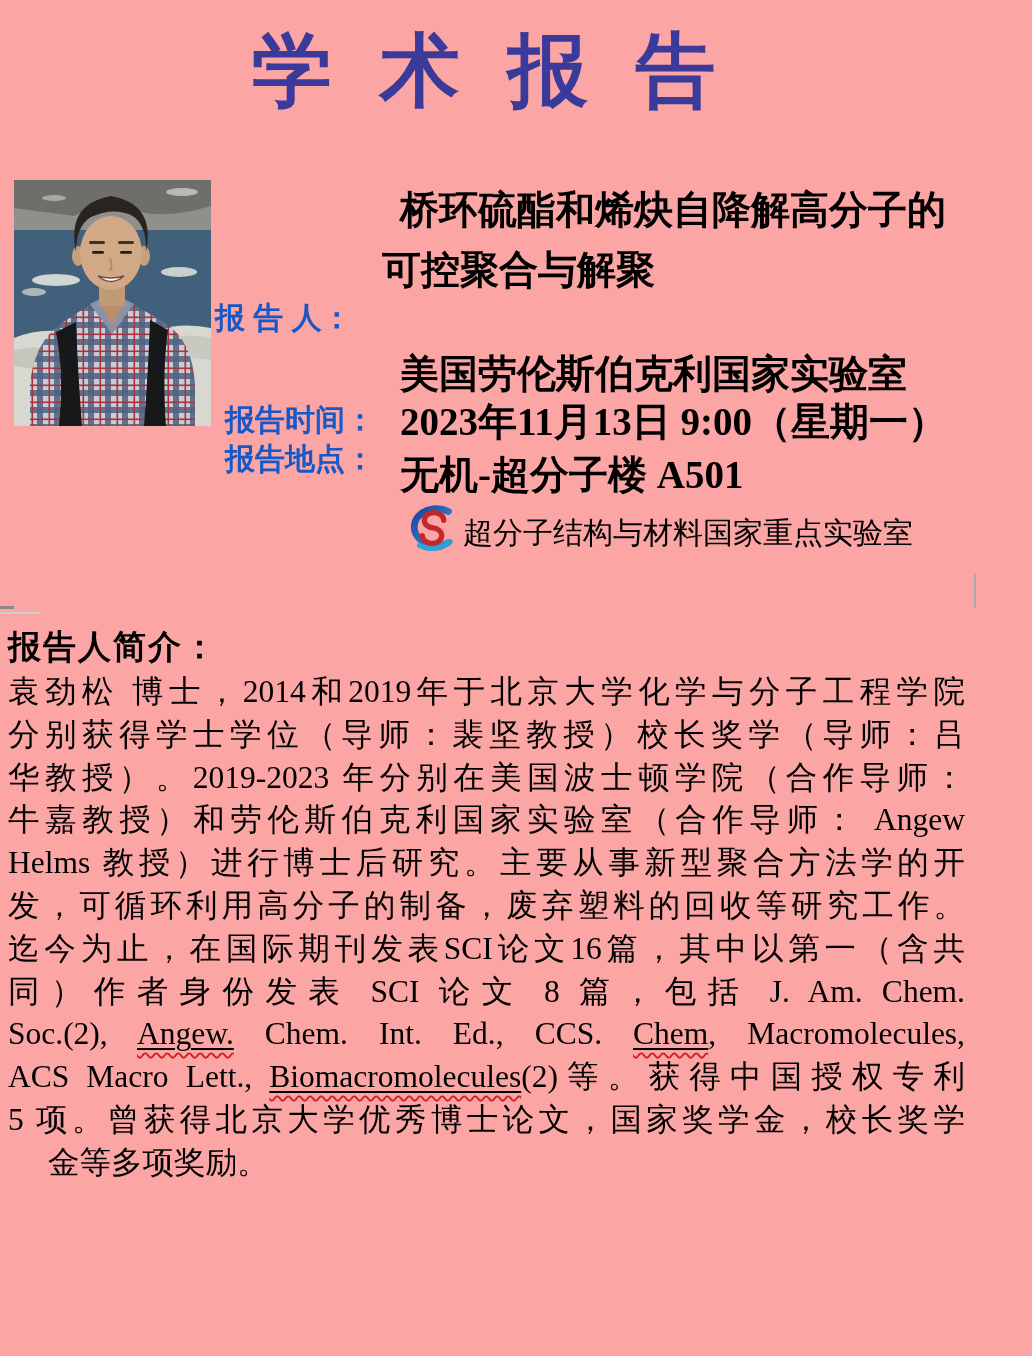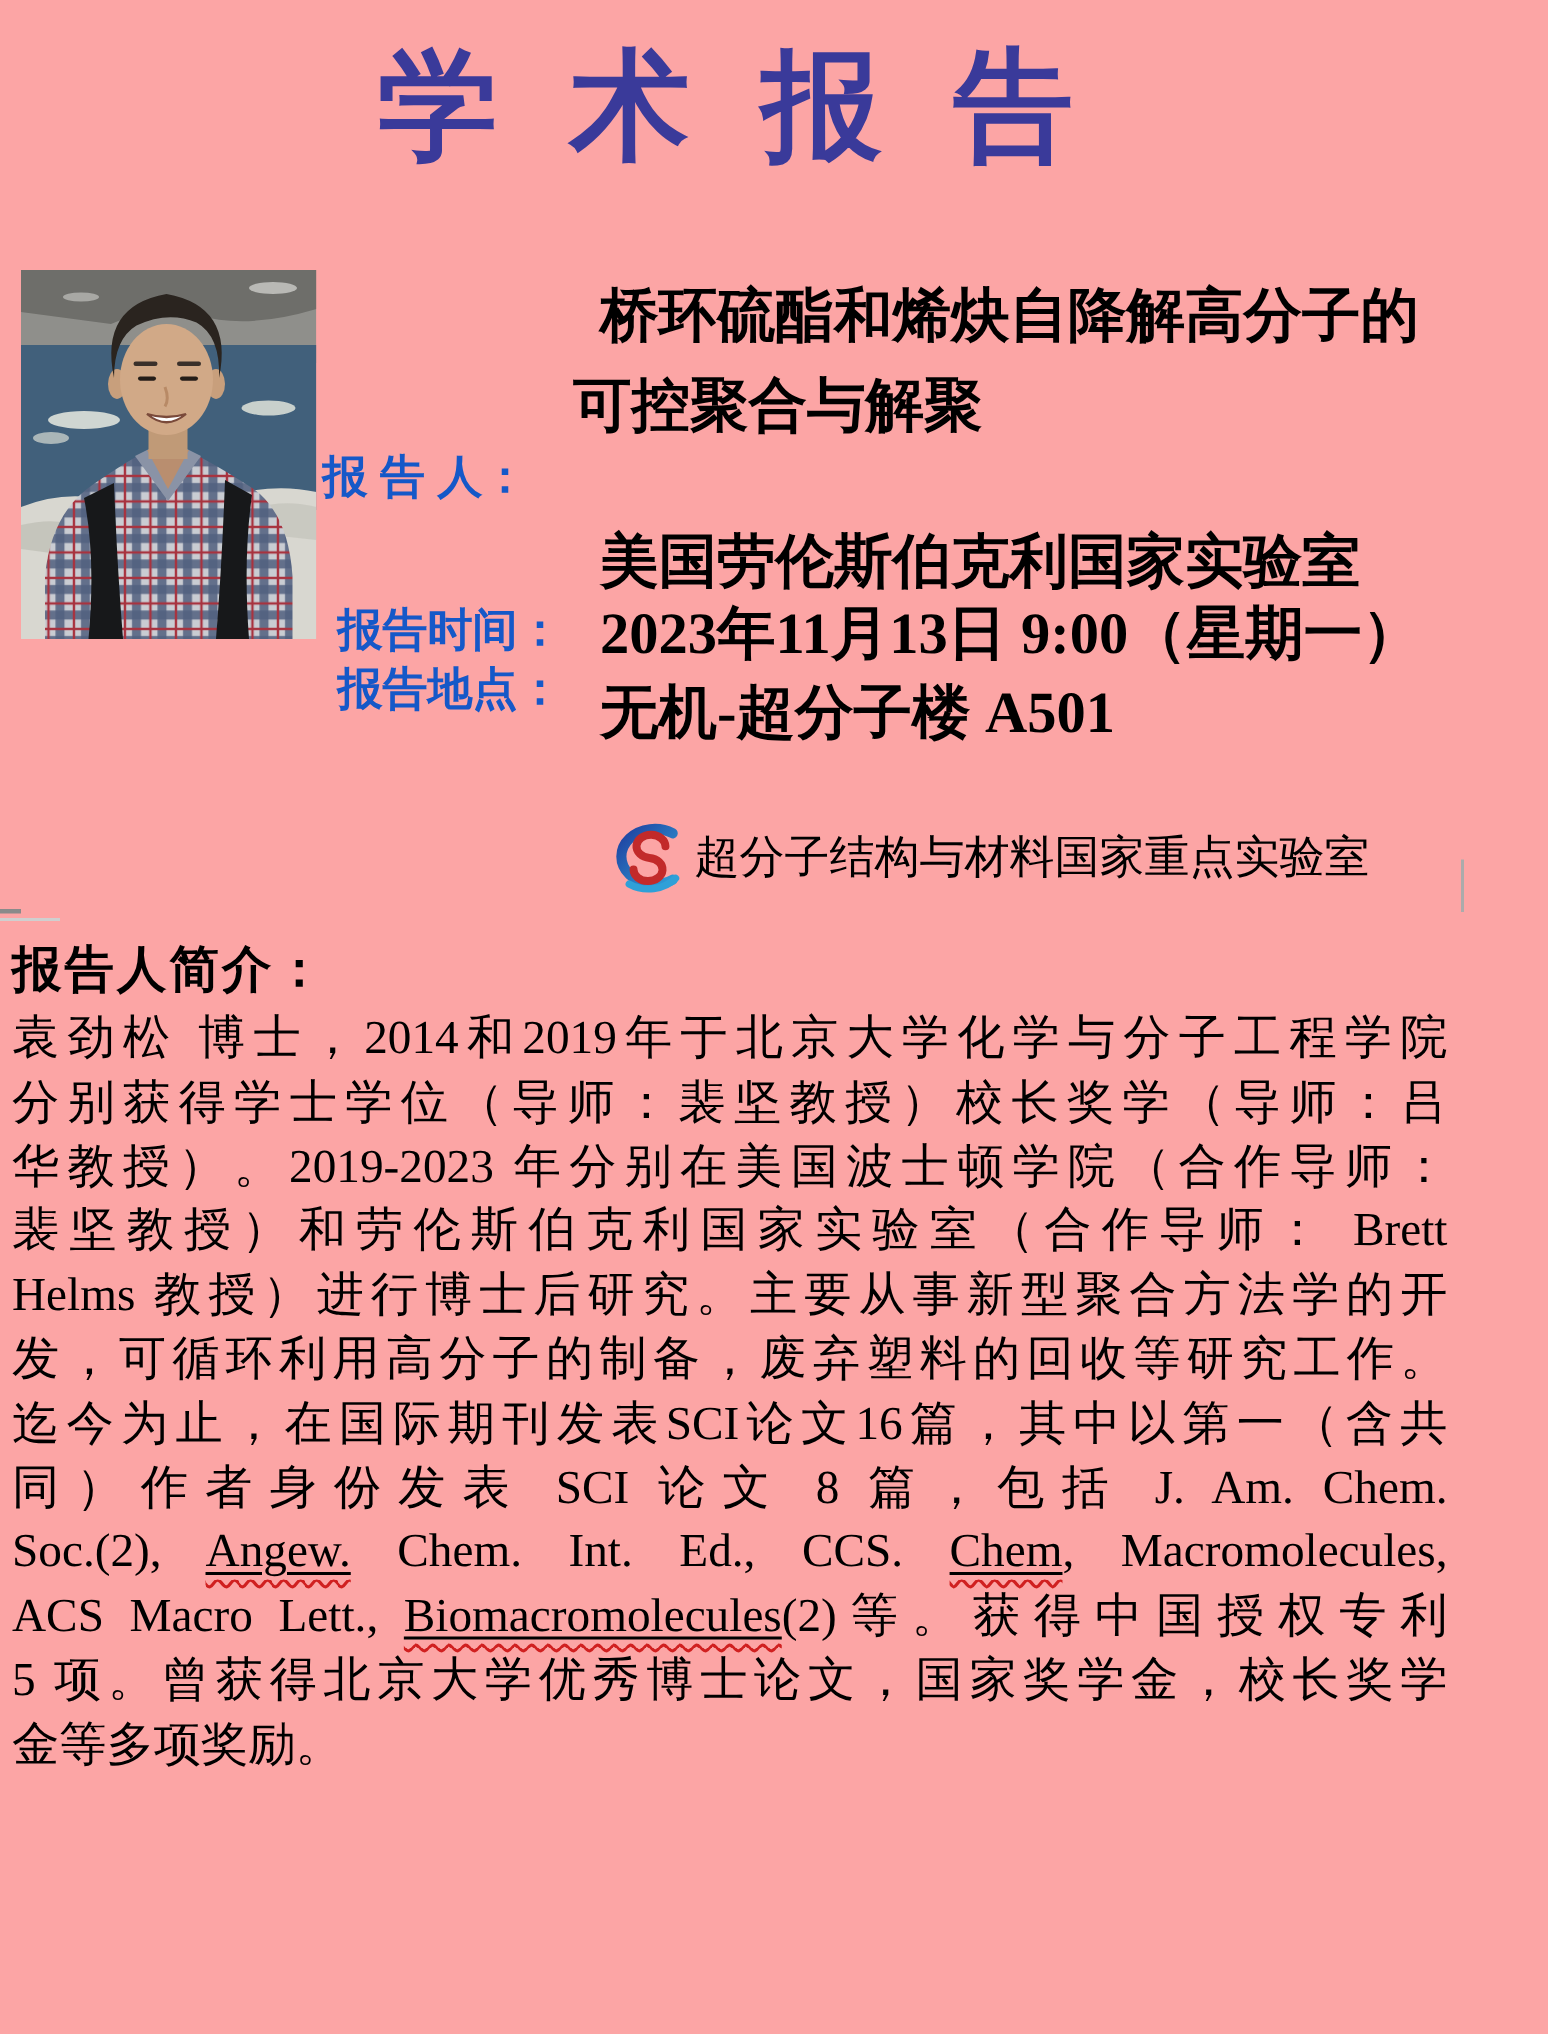--- a/index.html
+++ b/index.html
@@ -15,34 +15,34 @@
   .photo{position:absolute;left:14px;top:180px;width:197px;height:246px;overflow:hidden;}
   .photo svg{display:block;width:100%;height:100%;}
 
   
   .info-label{position:absolute;color:#1558C8;font-weight:bold;font-size:30px;white-space:nowrap;
       font-family:"Liberation Sans","DejaVu Sans",sans-serif;}
   .info-value{position:absolute;color:#000;font-weight:bold;font-size:39px;white-space:nowrap;
       font-family:"Liberation Serif","DejaVu Serif",serif;}
 
   
-  .lab-line{position:absolute;left:404px;top:544px;display:flex;align-items:center;}
+  .lab-line{position:absolute;left:404px;top:500px;display:flex;align-items:flex-end;}
   .lab-name{font-size:30px;color:#000;white-space:nowrap;margin-left:1px;
       font-family:"Liberation Serif","DejaVu Serif",serif;}
 
   
   .sec-mark-a{position:absolute;left:0;top:606px;width:14px;height:3px;background:#8a8a8a;}
   .sec-mark-b{position:absolute;left:0;top:612px;width:40px;height:2px;background:#cfcfcf;}
   .col-mark{position:absolute;left:974px;top:573px;width:2px;height:35px;background:#ababab;}
 
   
   .bio{position:absolute;left:8px;top:624px;width:957px;}
   .bio-heading{font-size:33px;font-weight:bold;line-height:47px;letter-spacing:2px;}
   .bio-line{font-size:31.5px;line-height:42.8px;text-align:justify;text-align-last:justify;}
-  .bio-line.last{text-align-last:left;}
+  .bio-line.last{text-align-last:left;margin-left:40px;}
   .ul{text-decoration:underline solid #000;text-decoration-thickness:2px;text-underline-offset:4px;}
   .sq{text-decoration:underline wavy #D02020;text-decoration-thickness:1.5px;text-underline-offset:8px;}
 </style>
 </head>
 <body>
 
 <div class="page">
 
   <div class="main-title">学 术 报 告</div>
 
@@ -127,21 +127,21 @@
 
   <div class="sec-mark-a"></div>
   <div class="sec-mark-b"></div>
   <div class="col-mark"></div>
 
   <div class="bio">
     <div class="bio-heading">报告人简介：</div>
     <div class="bio-line">袁劲松 博士，2014和2019年于北京大学化学与分子工程学院</div>
     <div class="bio-line">分别获得学士学位（导师：裴坚教授）校长奖学（导师：吕</div>
     <div class="bio-line">华教授）。2019-2023 年分别在美国波士顿学院（合作导师：</div>
-    <div class="bio-line">裴坚教授）和劳伦斯伯克利国家实验室（合作导师： Brett</div>
+    <div class="bio-line">牛嘉教授）和劳伦斯伯克利国家实验室（合作导师： Angew</div>
     <div class="bio-line">Helms 教授）进行博士后研究。主要从事新型聚合方法学的开</div>
     <div class="bio-line">发，可循环利用高分子的制备，废弃塑料的回收等研究工作。</div>
     <div class="bio-line">迄今为止，在国际期刊发表SCI论文16篇，其中以第一（含共</div>
     <div class="bio-line">同）作者身份发表 SCI 论文 8 篇，包括 J. Am. Chem.</div>
     <div class="bio-line"><span>Soc.(2), </span><span class="ul"><span class="sq">Angew.</span></span><span> Chem. Int. Ed., CCS. </span><span class="ul"><span class="sq">Chem</span></span><span>, Macromolecules,</span></div>
     <div class="bio-line"><span>ACS Macro Lett., </span><span class="ul"><span class="sq">Biomacromolecules</span></span><span>(2)等。获得中国授权专利</span></div>
     <div class="bio-line">5 项。曾获得北京大学优秀博士论文，国家奖学金，校长奖学</div>
     <div class="bio-line last">金等多项奖励。</div>
   </div>
 

